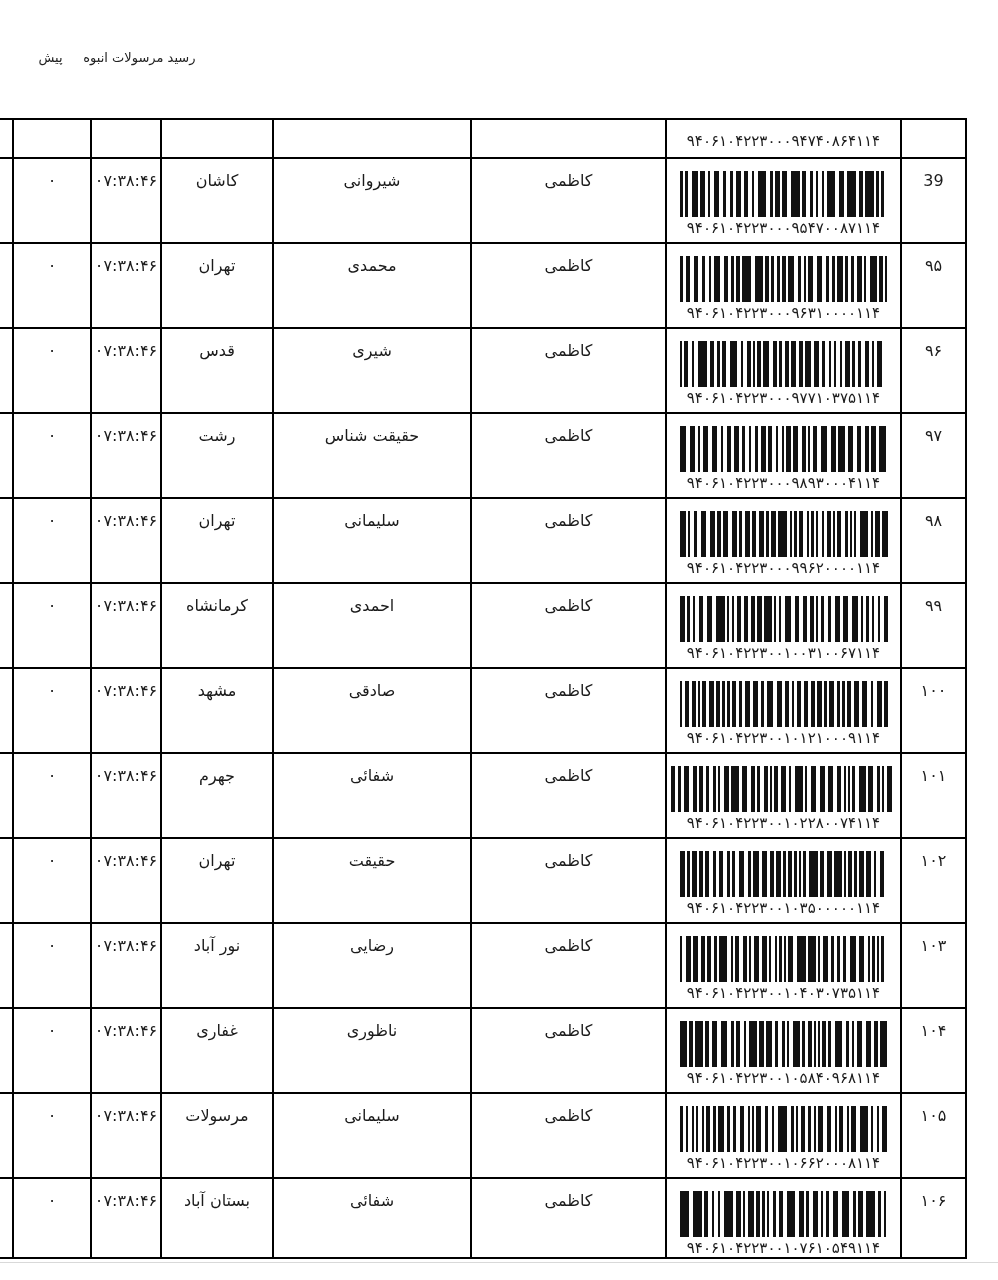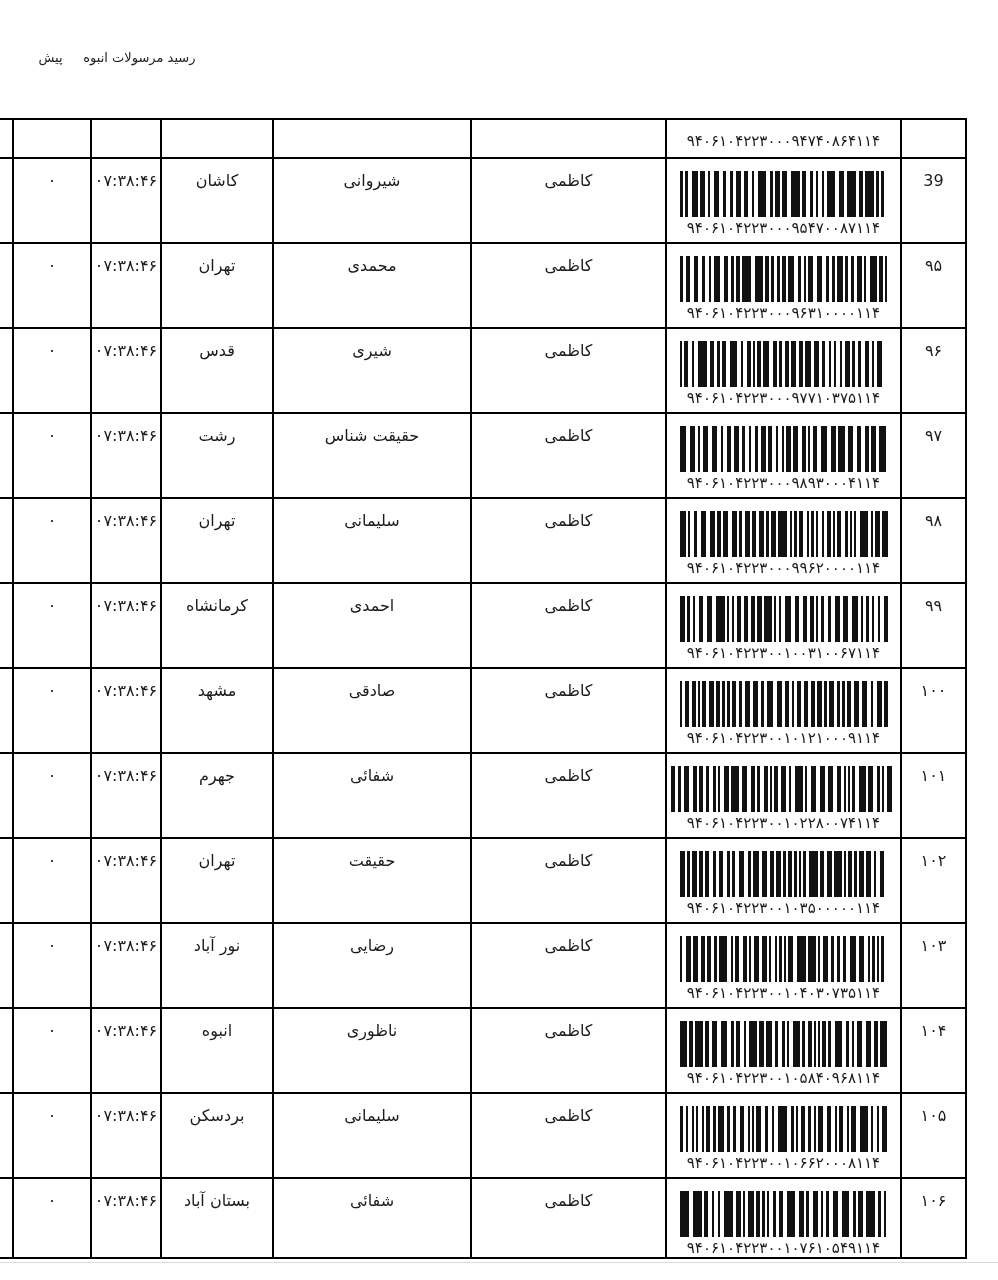--- a/index.html
+++ b/index.html
@@ -575,21 +575,21 @@
               <rect x="172" y="0" width="2" height="46" fill="#111"></rect>
               <rect x="177" y="0" width="5" height="46" fill="#111"></rect>
               <rect x="186" y="0" width="5" height="46" fill="#111"></rect>
               <rect x="194" y="0" width="4" height="46" fill="#111"></rect>
               <rect x="200" y="0" width="7" height="46" fill="#111"></rect>
             </svg>
         <div class="barcode-number">۹۴۰۶۱۰۴۲۲۳۰۰۱۰۵۸۴۰۹۶۸۱۱۴</div>
       </td>
       <td class="cell-name">کاظمی</td>
       <td class="cell-surname">ناظوری</td>
-      <td class="cell-city">انبوه</td>
+      <td class="cell-city">غفاری</td>
       <td class="cell-time">۰۷:۳۸:۴۶</td>
       <td class="cell-count">۰</td>
       <td class="cell-spacer"></td>
     </tr>
         <tr class="data-row">
       <td class="cell-rowno">۱۰۵</td>
       <td class="cell-barcode">
         <svg class="barcode-svg" height="46" width="208" viewBox="0 0 208 46">
               <rect x="0" y="0" width="3" height="46" fill="#111"></rect>
               <rect x="6" y="0" width="2" height="46" fill="#111"></rect>
@@ -621,21 +621,21 @@
               <rect x="171" y="0" width="5" height="46" fill="#111"></rect>
               <rect x="180" y="0" width="8" height="46" fill="#111"></rect>
               <rect x="191" y="0" width="2" height="46" fill="#111"></rect>
               <rect x="197" y="0" width="2" height="46" fill="#111"></rect>
               <rect x="202" y="0" width="5" height="46" fill="#111"></rect>
             </svg>
         <div class="barcode-number">۹۴۰۶۱۰۴۲۲۳۰۰۱۰۶۶۲۰۰۰۸۱۱۴</div>
       </td>
       <td class="cell-name">کاظمی</td>
       <td class="cell-surname">سلیمانی</td>
-      <td class="cell-city">بردسکن</td>
+      <td class="cell-city">مرسولات</td>
       <td class="cell-time">۰۷:۳۸:۴۶</td>
       <td class="cell-count">۰</td>
       <td class="cell-spacer"></td>
     </tr>
         <tr class="data-row row-short">
       <td class="cell-rowno">۱۰۶</td>
       <td class="cell-barcode">
         <svg class="barcode-svg" height="46" width="208" viewBox="0 0 208 46">
               <rect x="0" y="0" width="9" height="46" fill="#111"></rect>
               <rect x="13" y="0" width="9" height="46" fill="#111"></rect>

